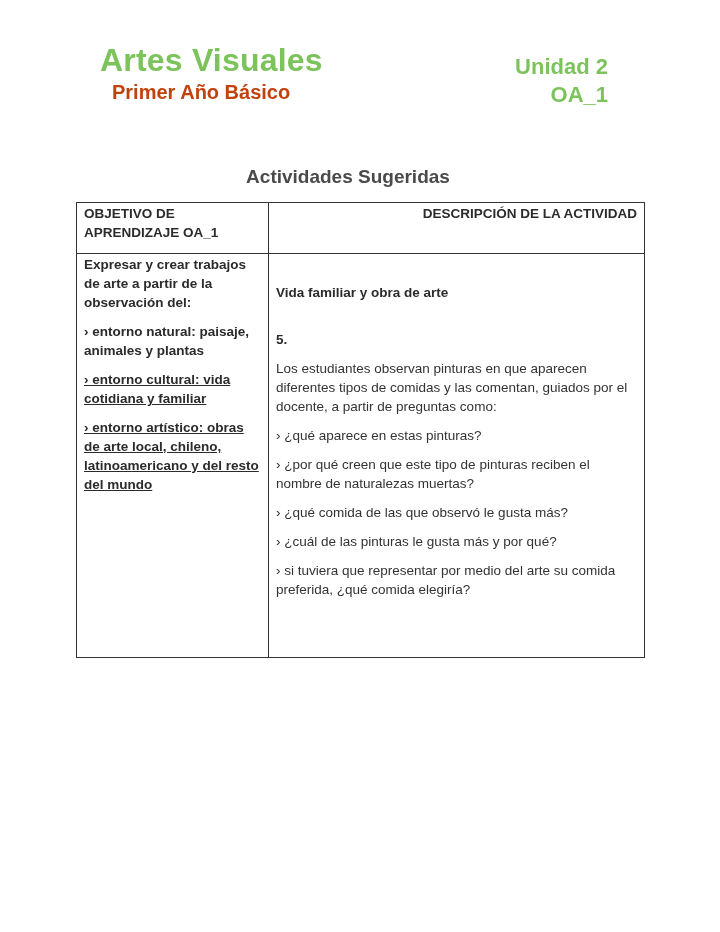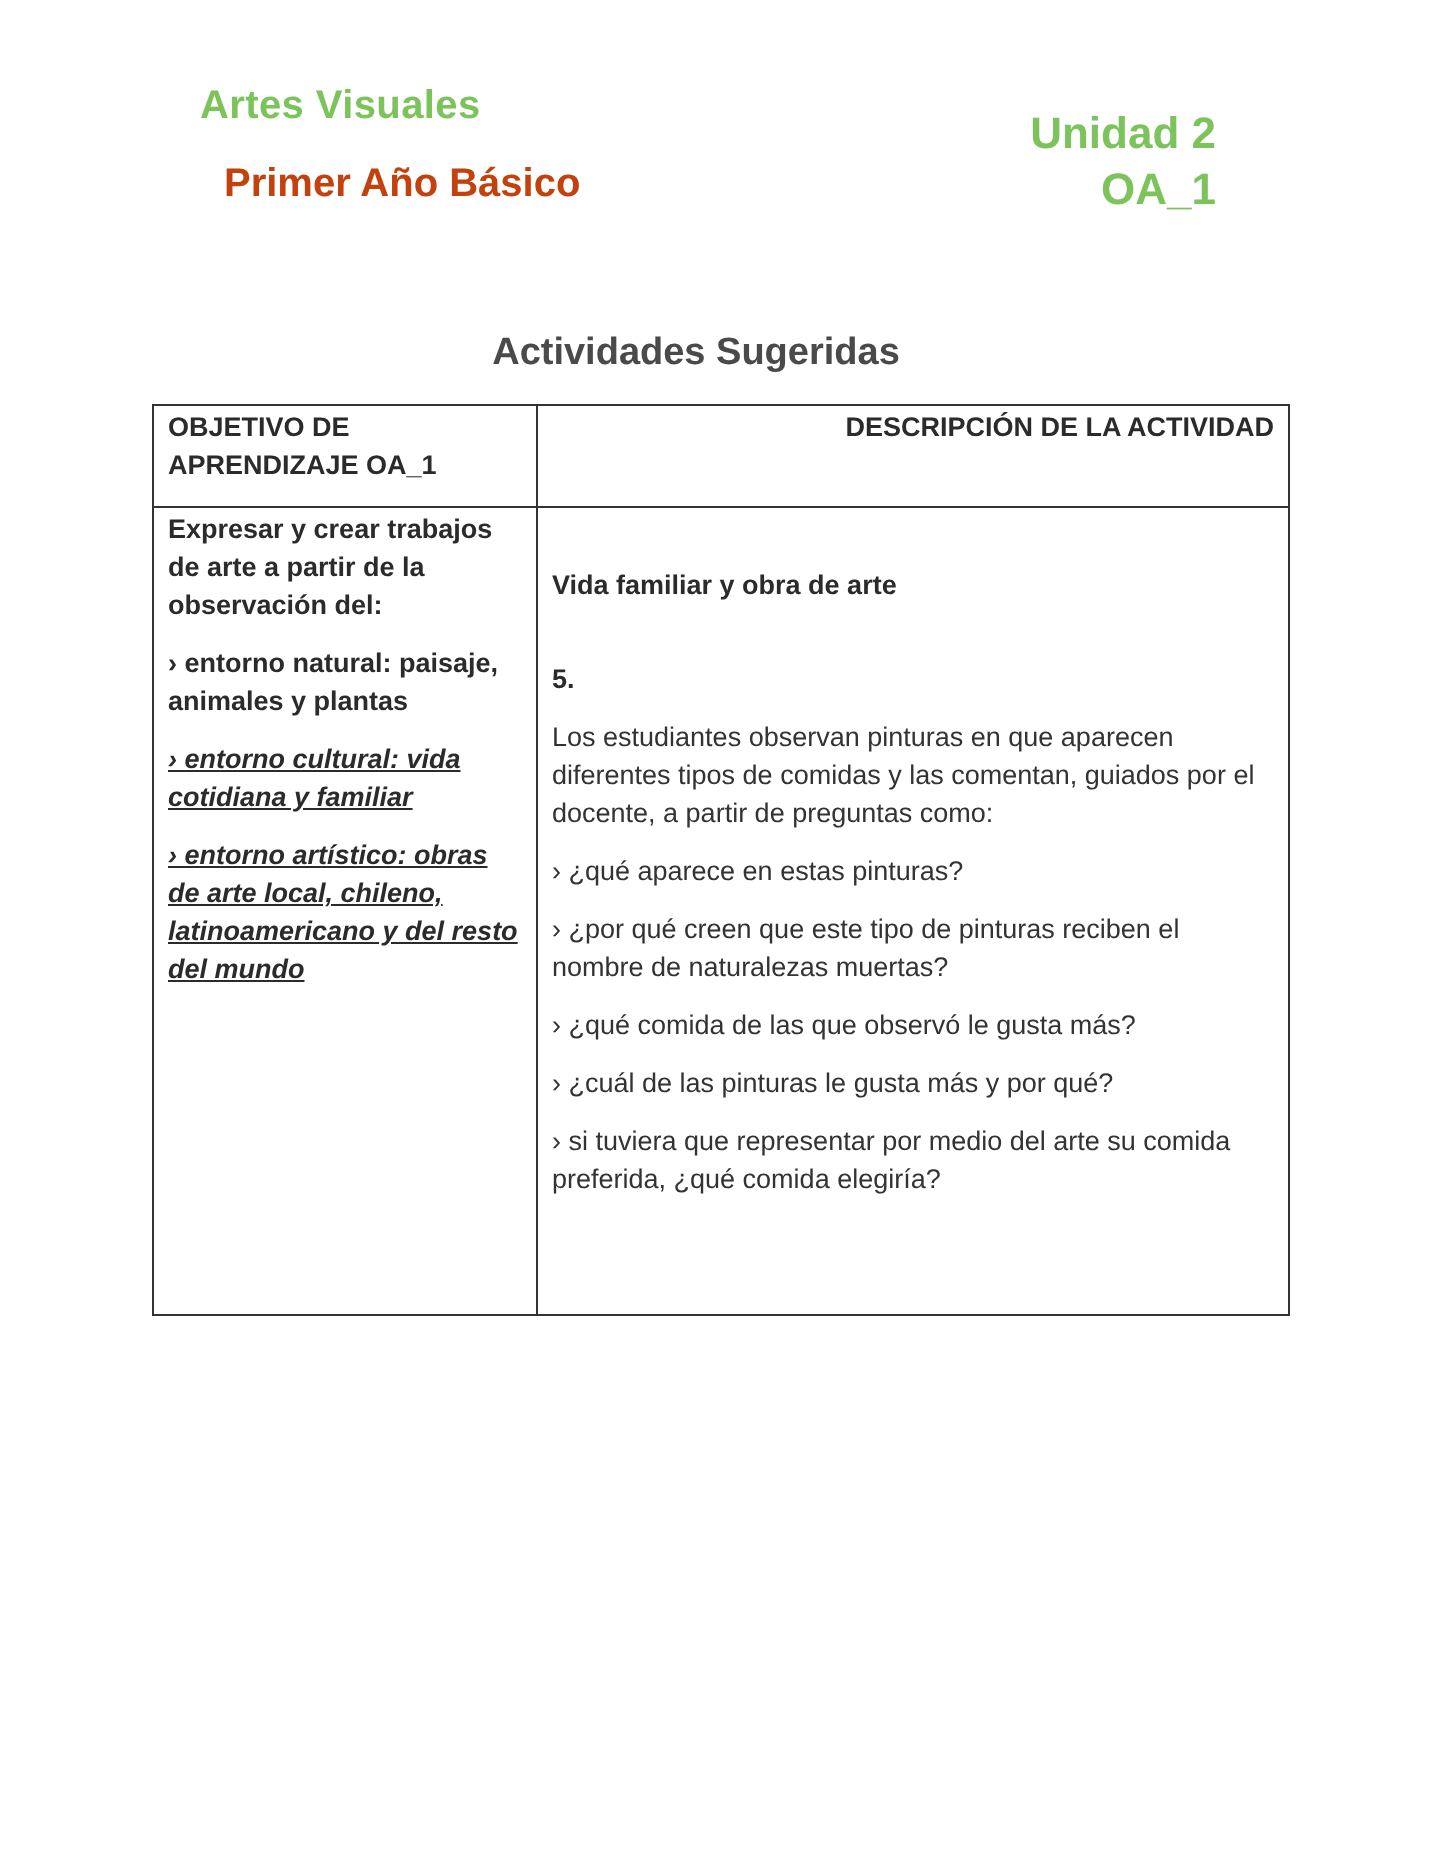--- a/index.html
+++ b/index.html
@@ -2,21 +2,21 @@
 <html><head>
   <meta charset="utf-8">
   <style>
     html, body { margin: 0; padding: 0; background: #ffffff; }
     body {
       width: 720px; height: 932px; position: relative; overflow: hidden;
       font-family: "Liberation Sans", sans-serif; color: #333333;
     }
     .title-main {
       position: absolute; left: 100px; top: 42px;
-      font-size: 20px; font-weight: bold; color: #7dc35b; letter-spacing: 0.2px;
+      font-size: 32px; font-weight: bold; color: #7dc35b; letter-spacing: 0.2px;
     }
     .title-sub {
       position: absolute; left: 112px; top: 81px;
       font-size: 20px; font-weight: bold; color: #c2410c;
     }
     .unit {
       position: absolute; right: 112px; top: 53px; text-align: right;
       font-size: 22px; font-weight: bold; color: #7dc35b; line-height: 28px;
     }
     .section-title {
@@ -31,21 +31,21 @@
       border: 1.5px solid #333333; vertical-align: top;
       font-size: 13.5px; line-height: 19px; padding: 1px 7px 4px 7px;
     }
     col.c1 { width: 192px; }
     col.c2 { width: 376px; }
     .hdr td { height: 45px; font-weight: bold; color: #2b2b2b; }
     .hdr td.h2 { text-align: right; }
     .body-row td { height: 398px; padding-top: 2px; }
     .obj p, .desc p { margin: 0 0 10px 0; }
     .obj p { font-weight: bold; color: #2b2b2b; }
-    .obj p.u { text-decoration: underline; font-style: italic; }
+    .obj p.u { text-decoration: underline; }
     .desc p { color: #333333; }
     .desc p.b { font-weight: bold; color: #2b2b2b; margin-top: 28px; }
   </style>
 </head>
 <body>
 
 <div class="title-main">Artes Visuales</div>
 <div class="title-sub">Primer Año Básico</div>
 <div class="unit">
   <div>Unidad 2</div>

